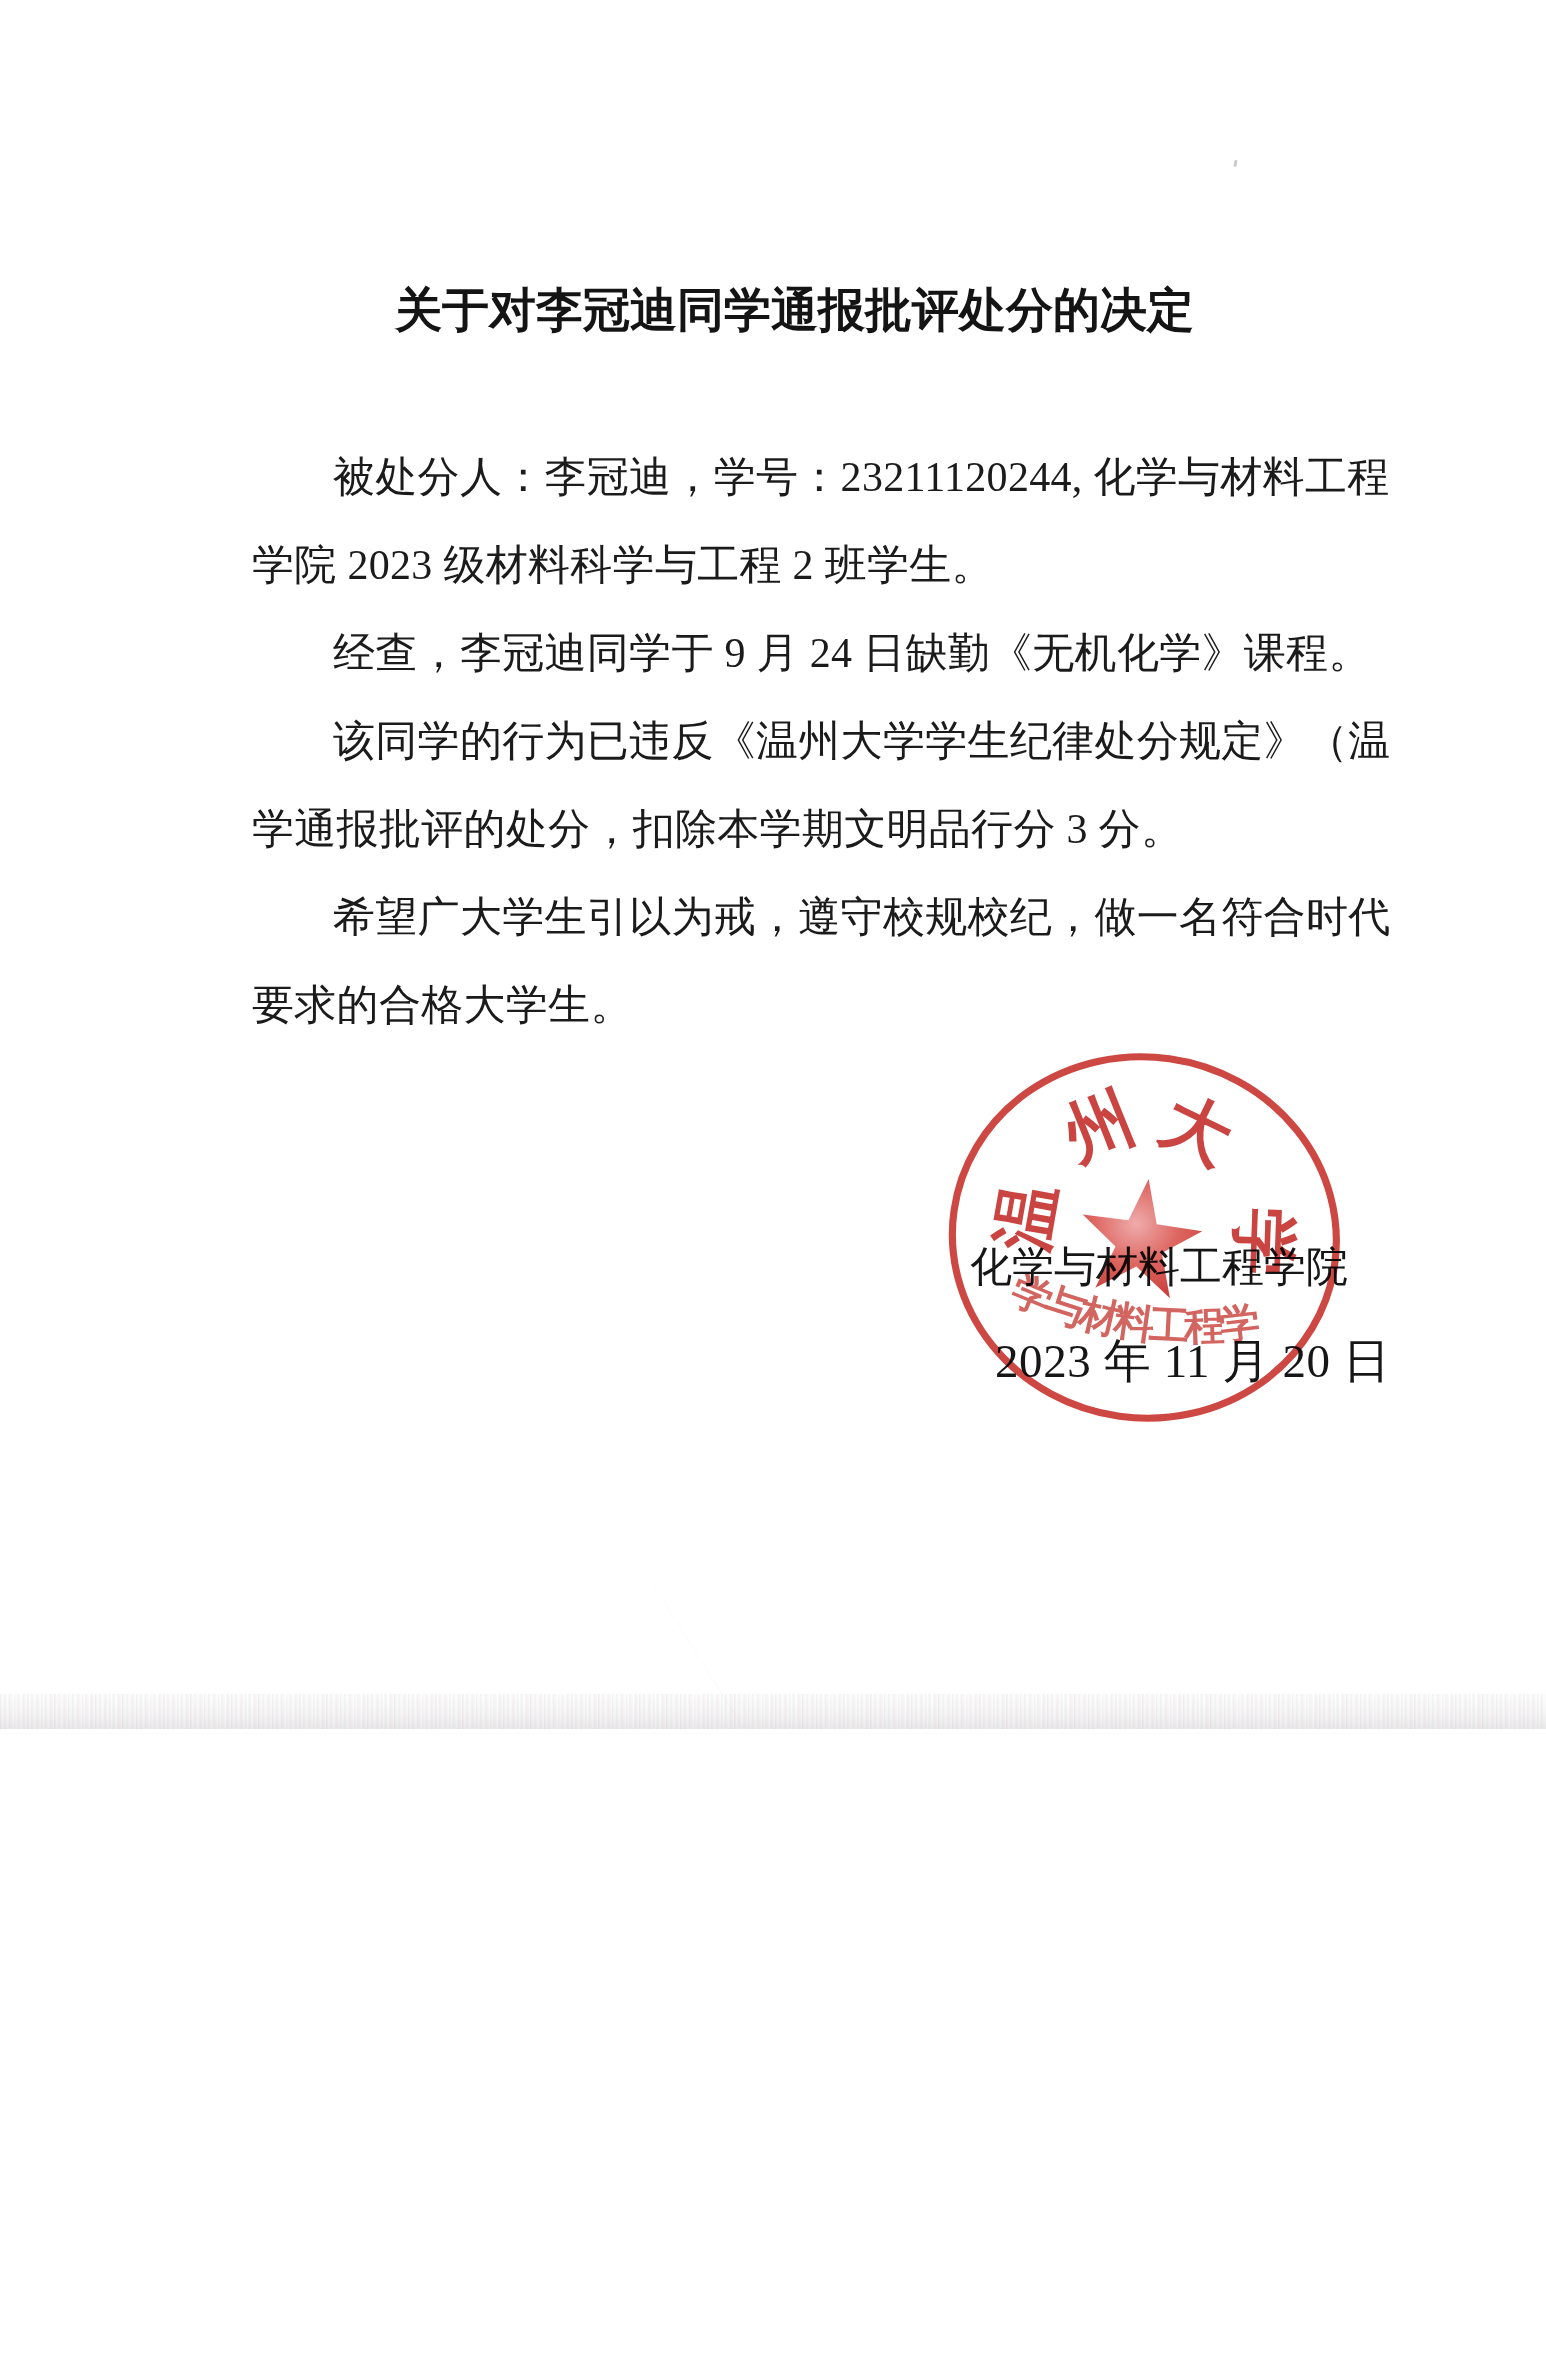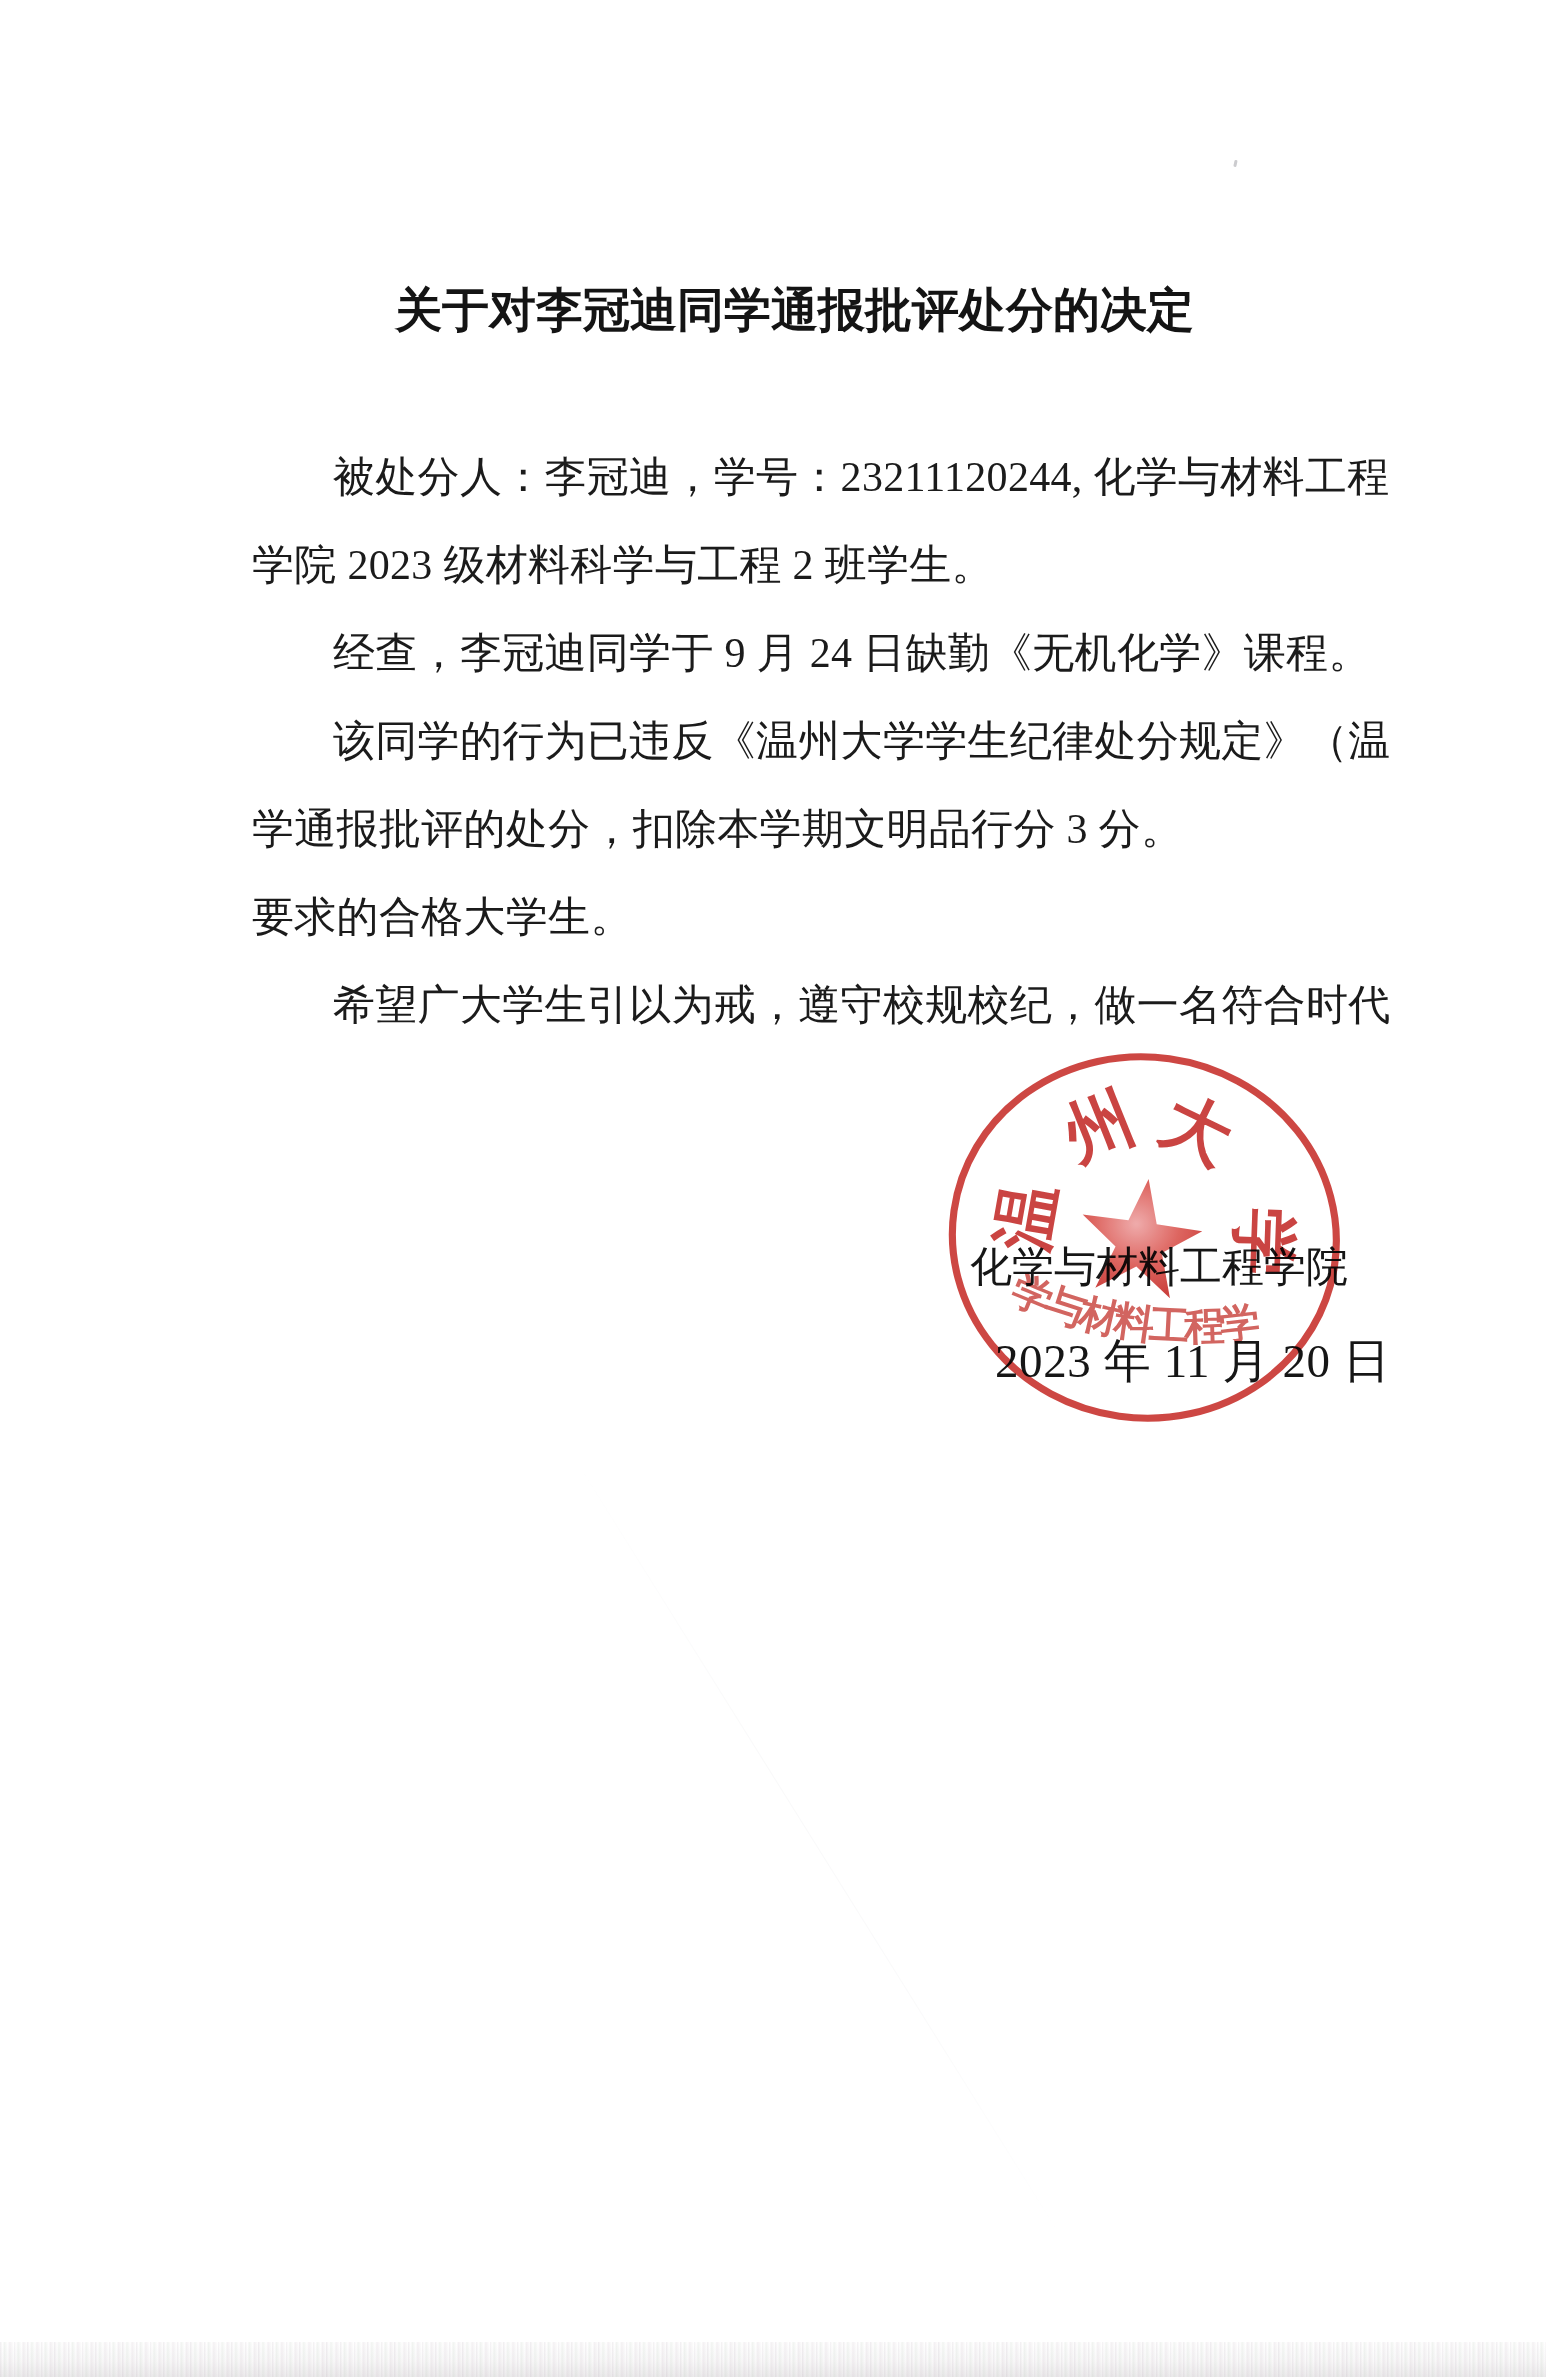--- a/index.html
+++ b/index.html
@@ -1,18 +1,18 @@
 <!DOCTYPE html>
 <html style="font-size:10.4px"><head>
 <meta charset="utf-8">
 <style>
   html,body{margin:0;padding:0;background:#ffffff;}
   .page{
     position:relative;
-    width:1546px;height:2377px;
+    width:1546px;height:1729px;
     background:#ffffff;
     overflow:hidden;
     font-family:"Liberation Serif","DejaVu Serif",serif;
     color:#1b1b1b;
   }
   .title{
     position:absolute;
     left:395px;top:273px;
     margin:0;
     font-family:"Liberation Sans","DejaVu Sans",sans-serif;
@@ -99,22 +99,22 @@
 <div class="page">
 
   <h1 class="title">关于对李冠迪同学通报批评处分的决定</h1>
 
   <div class="body-block" id="body-lines">
       <div class="line indent">被处分人：李冠迪，学号：23211120244, 化学与材料工程</div>
       <div class="line">学院 2023 级材料科学与工程 2 班学生。</div>
       <div class="line indent">经查，李冠迪同学于 9 月 24 日缺勤《无机化学》课程。</div>
       <div class="line indent">该同学的行为已违反《温州大学学生纪律处分规定》（温</div>
       <div class="line">学通报批评的处分，扣除本学期文明品行分 3 分。</div>
+      <div class="line indent">希望广大学生引以为戒，遵守校规校纪，做一名符合时代</div>
       <div class="line">要求的合格大学生。</div>
-      <div class="line indent">希望广大学生引以为戒，遵守校规校纪，做一名符合时代</div>
     </div>
 
   <div class="signature">化学与材料工程学院</div>
 
   <div class="dateline">2023 年 11 月 20 日</div>
 
   <div class="seal">
     <svg viewBox="0 0 616 580" xmlns="http://www.w3.org/2000/svg">
       <defs>
         <radialGradient id="starGrad" cx="45%" cy="40%" r="65%">

